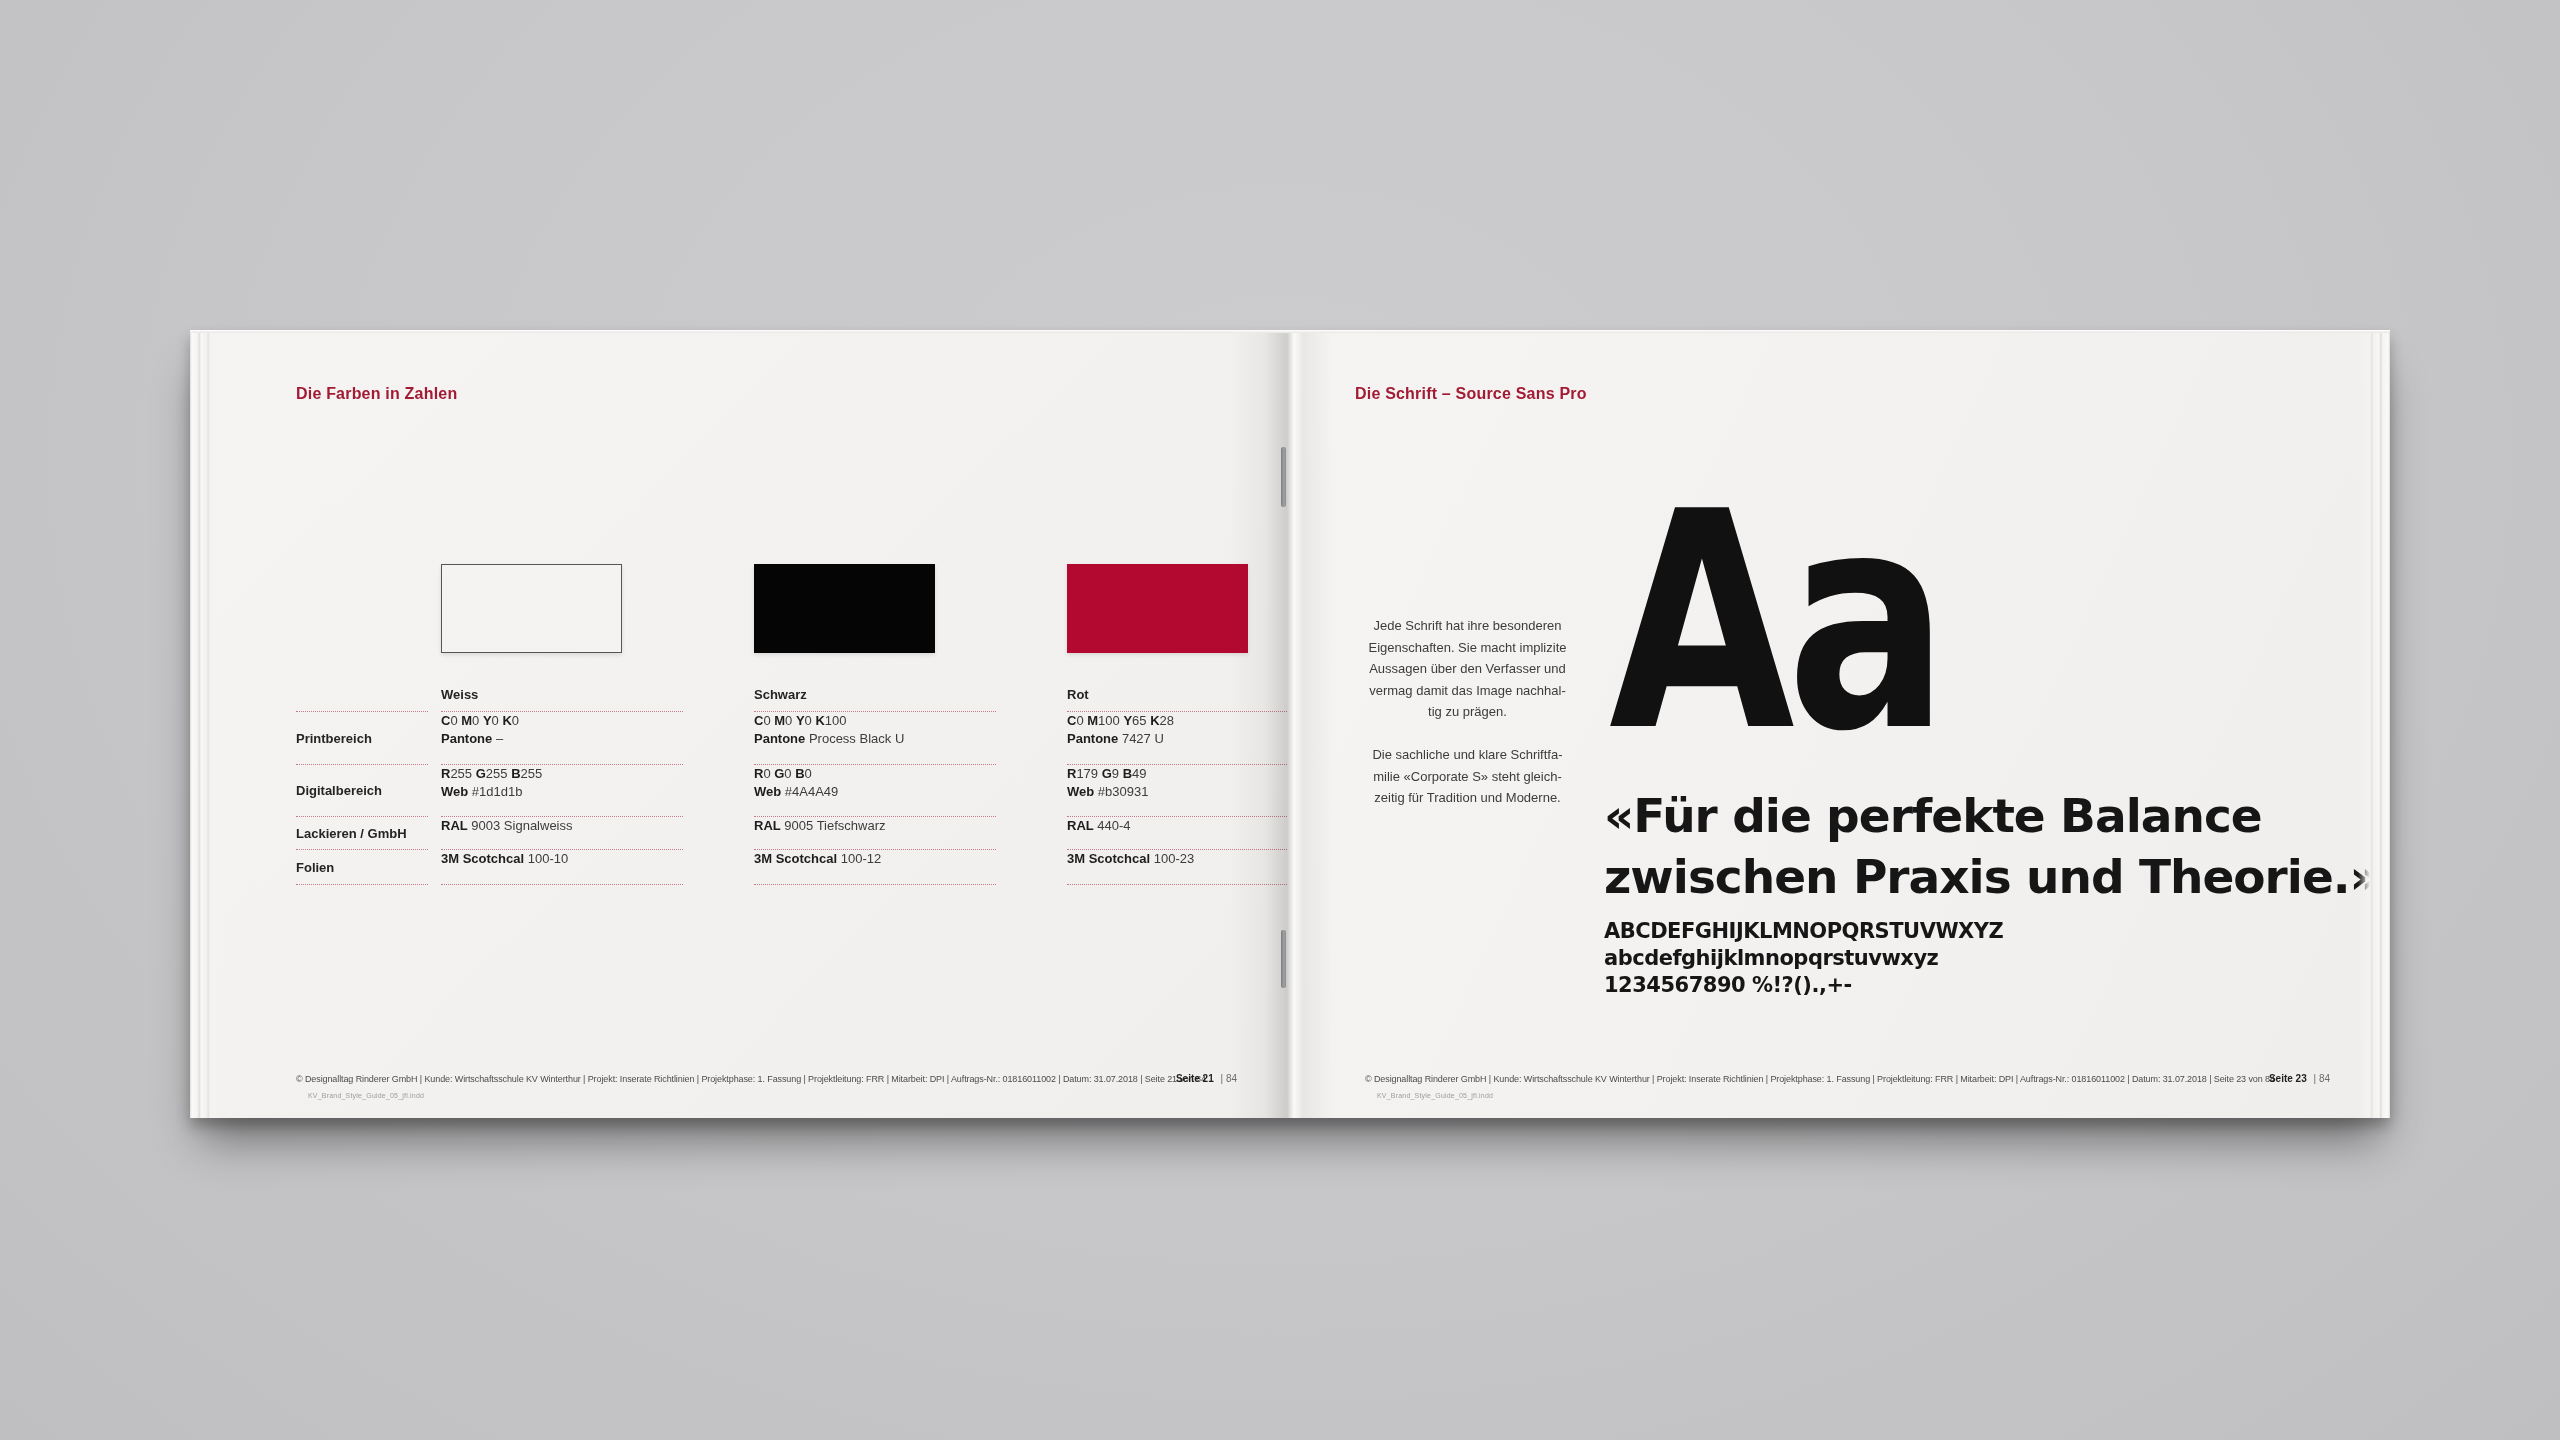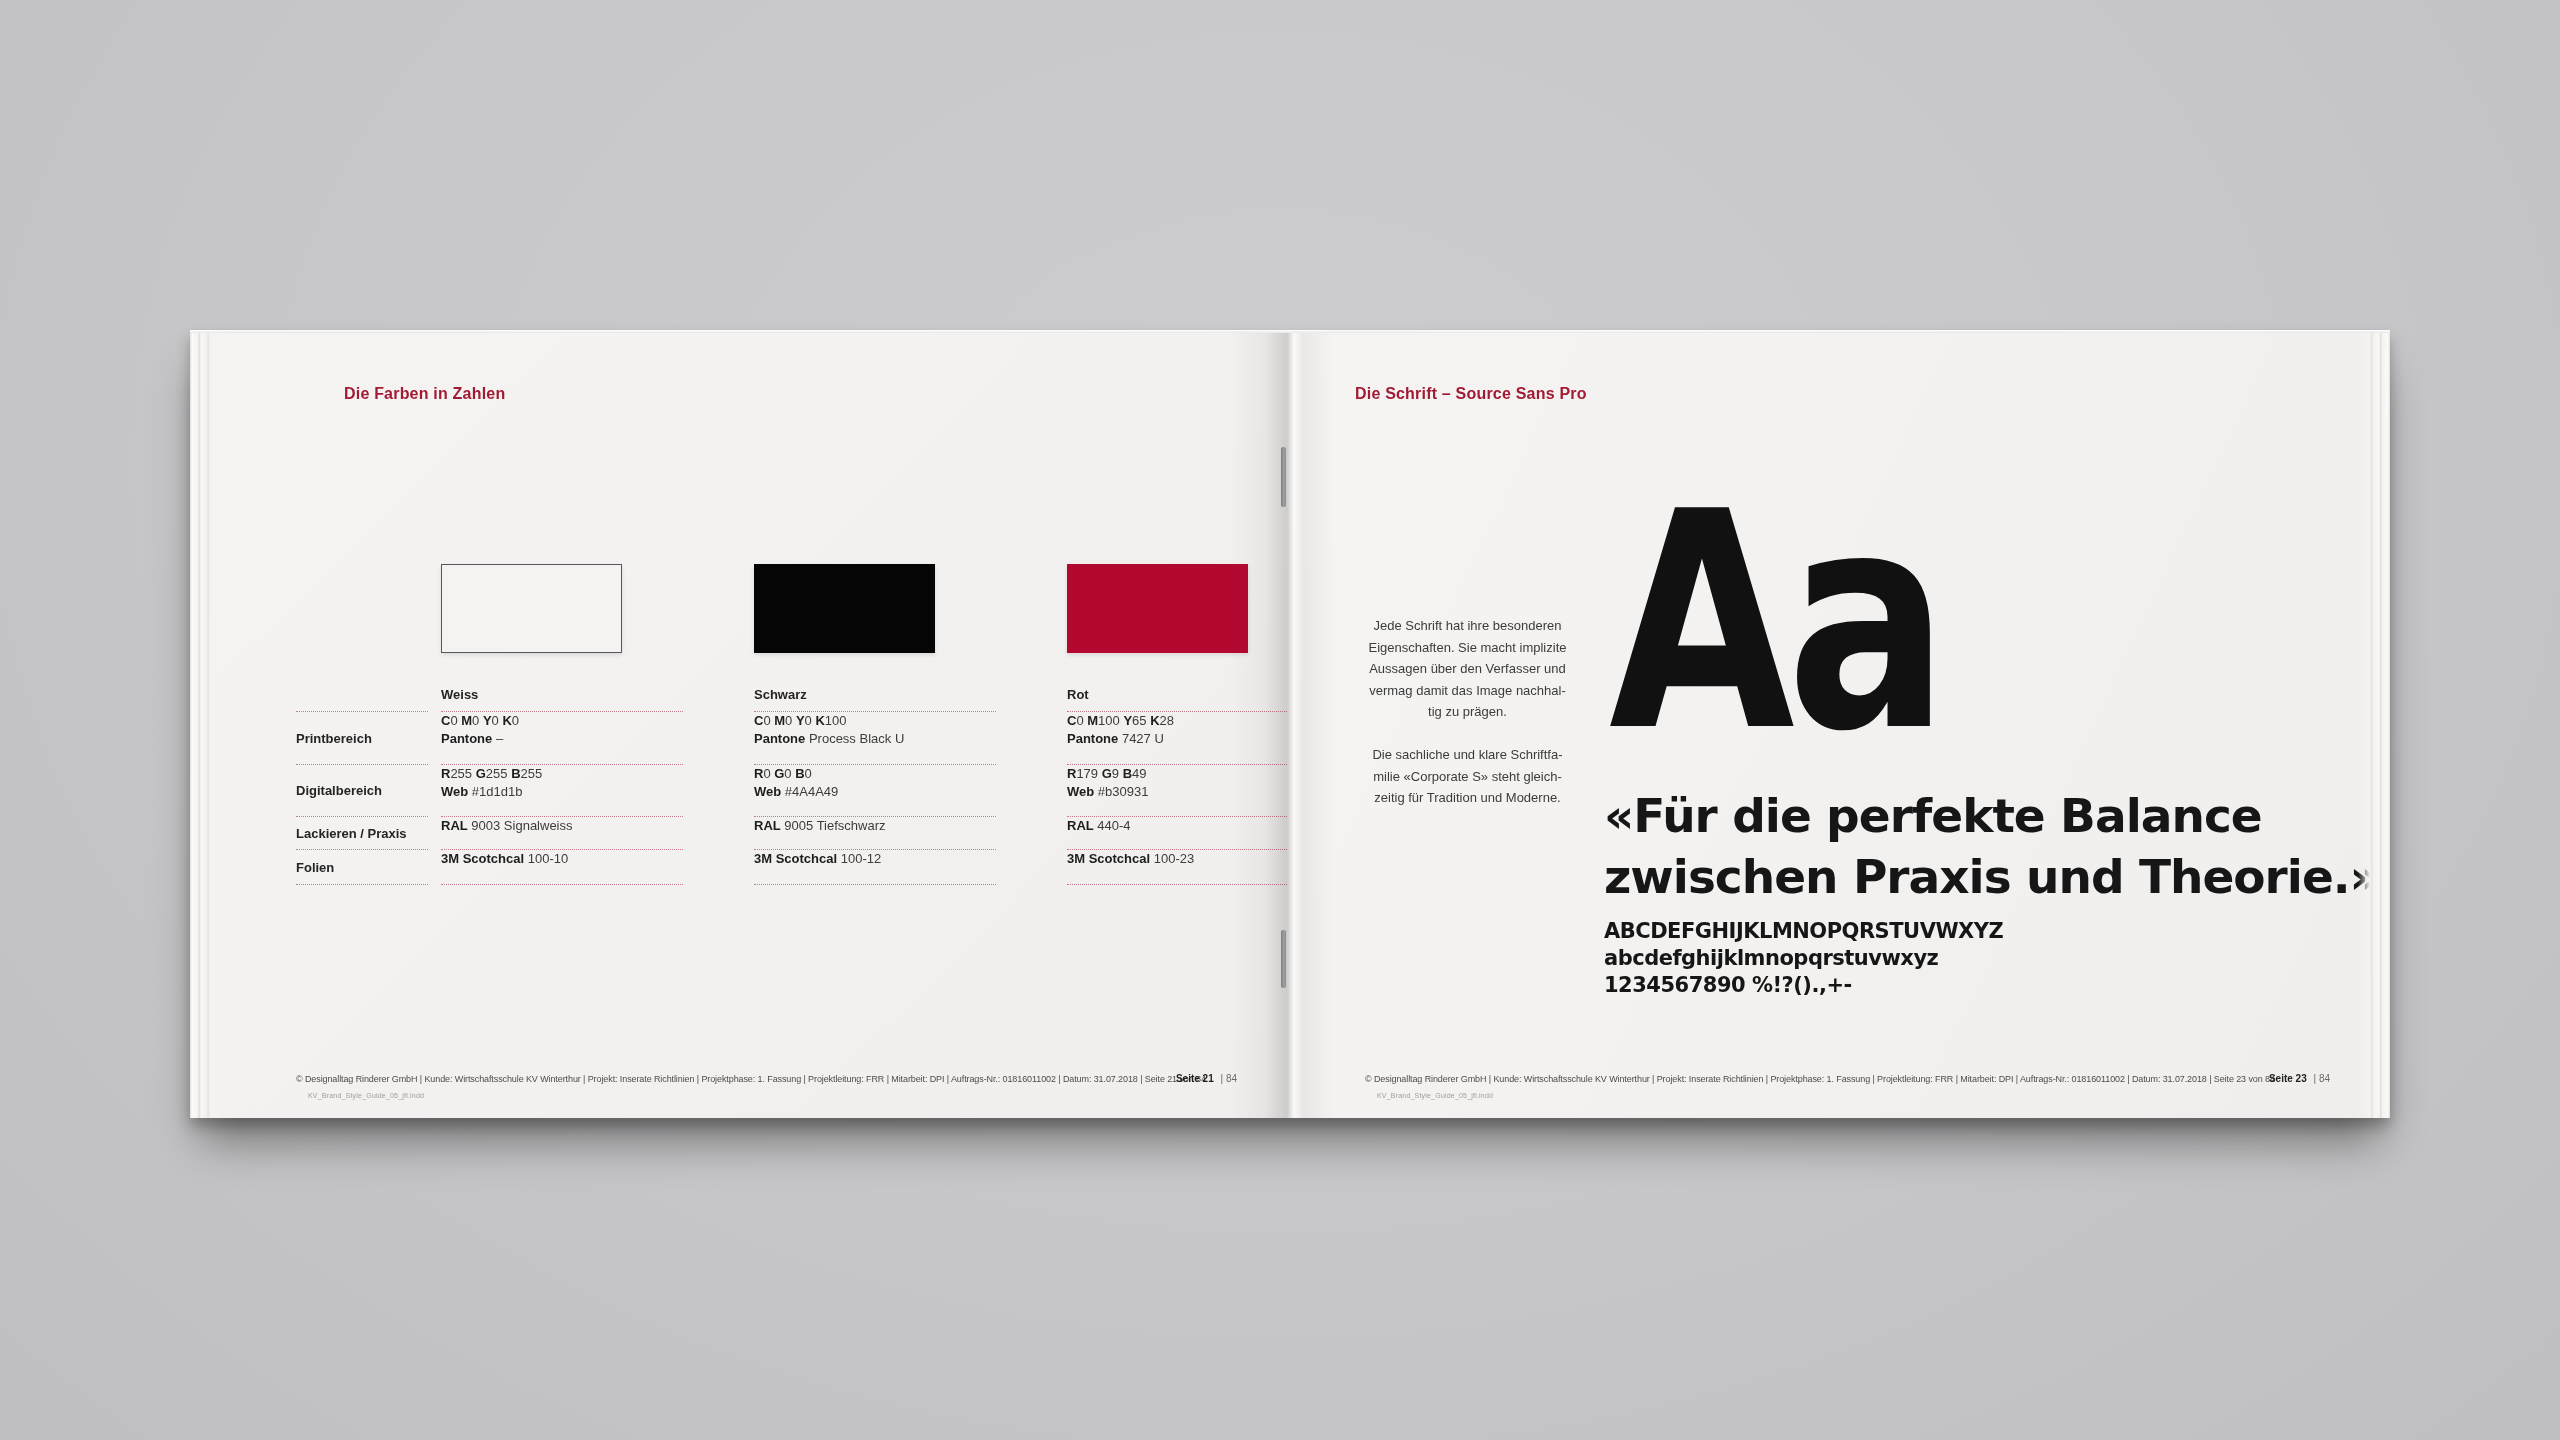--- a/index.html
+++ b/index.html
@@ -47,21 +47,21 @@
     position:absolute; left:1091px; width:5px; z-index:4; border-radius:2px;
     background: linear-gradient(to right,#7d7e80,#a0a1a3 60%,#8a8b8d);
   }
   .staple.s1 { top:117px; height:60px; }
   .staple.s2 { top:600px; height:58px; }
 
   .page-title {
     position:absolute; top:55px; font-size:16px; font-weight:bold;
     color:#a21a33; letter-spacing:.2px;
   }
-  .page-left .page-title { left:106px;margin-left:48px; }
+  .page-left .page-title { left:106px; }
   .page-right .page-title { left:68px; }
 
   
   .color-table { position:absolute; left:106px; top:234px; display:flex; gap:13px; }
   .labels-col { width:132px; }
   .labels-col .spacer { height:148px; border-bottom:1px dotted rgba(163,23,49,.55); }
   .lrow {
     display:flex; align-items:center;
     border-bottom:1px dotted rgba(163,23,49,.55);
     font-size:13px; font-weight:bold; color:#242424;
@@ -130,21 +130,21 @@
 
 <div class="book">
   <div class="page page-left">
     <div class="page-title">Die Farben in Zahlen</div>
 
     <div class="color-table">
       <div class="labels-col">
         <div class="spacer"></div>
         <div class="lrow h53">Printbereich</div>
         <div class="lrow h52">Digitalbereich</div>
-        <div class="lrow h33">Lackieren / Praxis</div>
+        <div class="lrow h33">Lackieren / GmbH</div>
         <div class="lrow h35">Folien</div>
       </div>
 
       <div class="values">
         <div class="vcol">
           <div class="swatch bordered" style="background: rgb(244, 243, 241);"></div>
           <div class="name-row">Weiss</div>
           <div class="vrow h53">
               <div><span class="seg-b">C</span><span>0 </span><span class="seg-b">M</span><span>0 </span><span class="seg-b">Y</span><span>0 </span><span class="seg-b">K</span><span>0</span></div>
               <div><span class="seg-b">Pantone</span><span> –</span></div>

